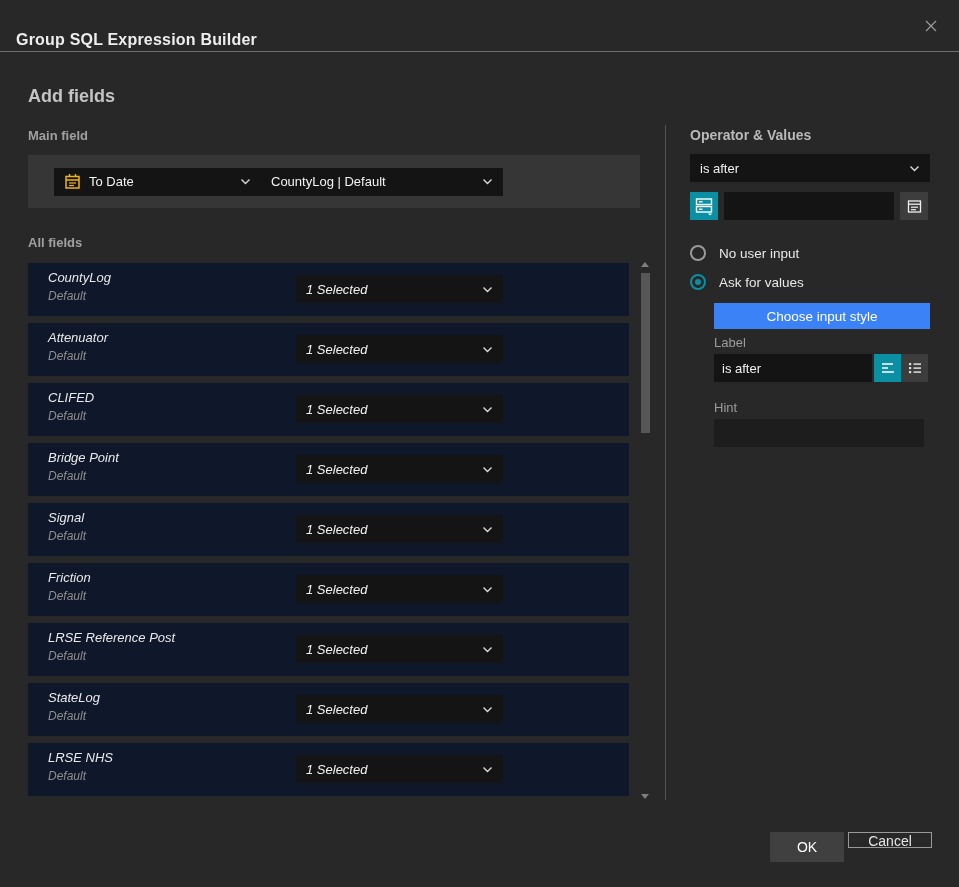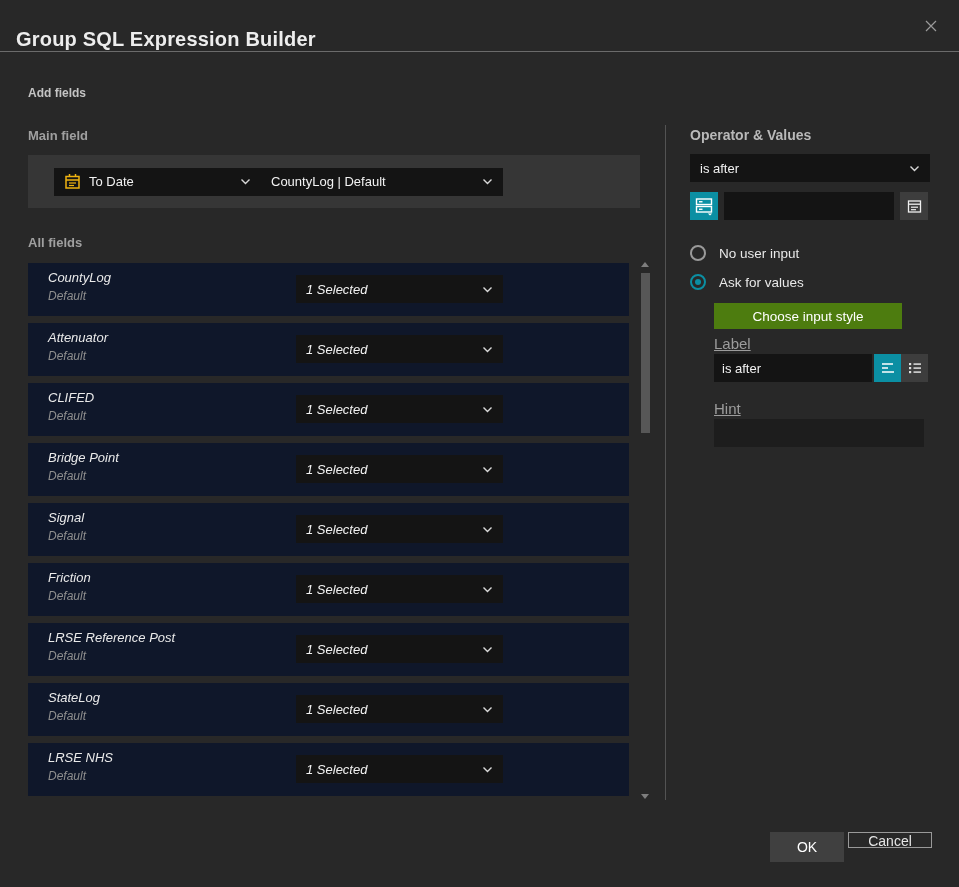--- a/index.html
+++ b/index.html
@@ -4,25 +4,25 @@
 <style>
   * { margin:0; padding:0; box-sizing:border-box; }
   html,body { width:959px; height:887px; }
   body { background:#272727; font-family:"Liberation Sans", sans-serif; color:#e8e8e8; }
   .dialog { position:relative; width:959px; height:887px; background:#282828; overflow:hidden; }
 
   
   .header { position:absolute; top:0; left:0; width:959px; height:52px;
             border-bottom:1px solid #6b6b6b; display:flex; align-items:center;
             justify-content:space-between; padding:0 16px; }
-  .title { font-size:20px; font-weight:bold; color:#ededed; letter-spacing:.2px;margin-top:28px; }
+  .title { font-size:16px; font-weight:bold; color:#ededed; letter-spacing:.2px;margin-top:28px; }
   .close-btn { width:24px; height:24px; display:flex; align-items:center; justify-content:center; cursor:pointer; }
 
   
-  .h-add { position:absolute; left:28px; top:86px; font-size:12px; font-weight:bold; color:#c4c4c4; }
+  .h-add { position:absolute; left:28px; top:86px; font-size:18px; font-weight:bold; color:#c4c4c4; }
   .lbl-group { font-size:13px; font-weight:bold; color:#a0a0a0; position:absolute; left:28px; }
   .lbl-main { top:128px; }
   .lbl-all  { top:235px; }
 
   
   .select { background:#141414; height:28px; display:flex; align-items:center;
             padding:0 10px; cursor:pointer; }
   .select .sel-text { font-size:13px; color:#f2f2f2; flex:1; white-space:nowrap; overflow:hidden; }
   .tinput { background:#141414; height:28px; border:none; color:#f2f2f2; font-size:13px;
             padding:0 8px; font-family:"Liberation Sans", sans-serif; outline:none; }
@@ -63,25 +63,25 @@
   .btn-cal { left:900px; top:192px; background:#3d3d3d; }
 
   .radio-row { position:absolute; left:690px; display:flex; align-items:center; gap:13px; cursor:pointer; }
   .radio-row-1 { top:245px; } .radio-row-2 { top:274px; }
   .radio { width:16px; height:16px; border-radius:50%; border:2px solid #9a9a9a; background:transparent; position:relative; flex:0 0 auto; }
   .radio.selected { border-color:#0b8fa3; }
   .radio.selected::after { content:""; position:absolute; left:3px; top:3px; width:6px; height:6px;
                            border-radius:50%; background:#0b8fa3; }
   .radio-label { font-size:13.5px; color:#e8e8e8; }
 
-  .choose-btn { position:absolute; left:714px; top:303px; width:188px; height:26px;
-                background:#4d7c0f; border:none; color:#fff; font-size:13.5px;
+  .choose-btn { position:absolute; left:714px; top:303px; width:216px; height:26px;
+                background:#3b82f6; border:none; color:#fff; font-size:13.5px;
                 font-family:"Liberation Sans", sans-serif; cursor:pointer; }
 
-  .cap { position:absolute; font-size:15px; color:#9c9c9c;text-decoration:underline; }
+  .cap { position:absolute; font-size:13px; color:#9c9c9c; }
   .cap-label { left:714px; top:335px; }
   .cap-hint  { left:714px; top:400px; }
   .label-input { position:absolute; left:714px; top:354px; width:158px; }
   .style-btn-text { left:874px; top:354px; background:#0b8fa3; width:27px; }
   .style-btn-list { left:901px; top:354px; background:#3d3d3d; width:27px; }
   .hint-input { position:absolute; left:714px; top:419px; width:210px; background:#1d1d1d; }
 
   
   .ok-btn { position:absolute; left:770px; top:832px; width:74px; height:30px;
             background:#404040; border:none; color:#fff; font-size:14px;

